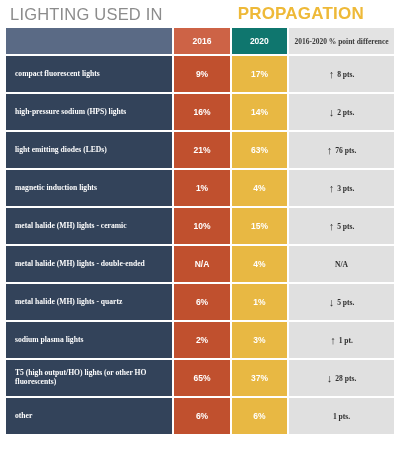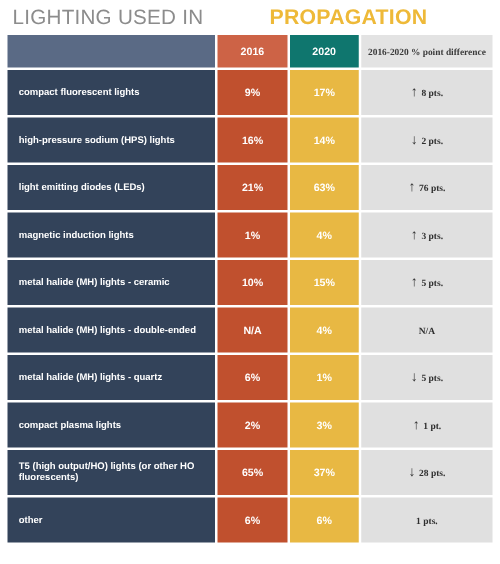--- a/index.html
+++ b/index.html
@@ -23,34 +23,35 @@
     position: relative;
   }
 
   
   .title-bar {
     height: 28px;
     display: flex;
     align-items: center;
     padding-left: 4px;
     box-sizing: border-box;
+    gap: 12px;
   }
   .title-main {
     font-size: 16.5px;
     letter-spacing: 0.2px;
     color: #8c8c8c;
     font-weight: 400;
     white-space: nowrap;
   }
   .title-accent {
     font-size: 17px;
     letter-spacing: 0.2px;
     color: #EEB938;
     font-weight: 800;
-    margin-left: 12px;
+    margin-left: 22px;
     white-space: nowrap;
     padding-left: 41px;
   }
 
   
   .table {
     display: flex;
     flex-direction: column;
     gap: 2px;
   }
@@ -63,21 +64,21 @@
     height: 26px;
   }
 
   .cell {
     box-sizing: border-box;
     display: flex;
     align-items: center;
   }
 
   
-  .c-label { width: 168px; }
+  .c-label { width: 168px; font-family: Liberation Serif, serif; }
   .c-2016  { width: 56px; }
   .c-2020  { width: 56px; }
   .c-diff  { width: 106px; font-family: Liberation Serif, serif; }
 
   
   .h-label { background: #5a6a85; }
   .h-2016 {
     background: #cd6346;
     justify-content: center;
     color: #ffffff;
@@ -224,21 +225,21 @@
       <div class="cell c-label b-label">metal halide (MH) lights - quartz</div>
       <div class="cell c-2016 b-2016">6%</div>
       <div class="cell c-2020 b-2020">1%</div>
       <div class="cell c-diff b-diff">
         <span class="arrow">↓</span>
         <span>5 pts.</span>
       </div>
     </div>
 
     <div class="row">
-      <div class="cell c-label b-label">compact plasma lights</div>
+      <div class="cell c-label b-label">sodium plasma lights</div>
       <div class="cell c-2016 b-2016">2%</div>
       <div class="cell c-2020 b-2020">3%</div>
       <div class="cell c-diff b-diff">
         <span class="arrow">↑</span>
         <span>1 pt.</span>
       </div>
     </div>
 
     <div class="row">
       <div class="cell c-label b-label">T5 (high output/HO) lights (or other HO fluorescents)</div>

